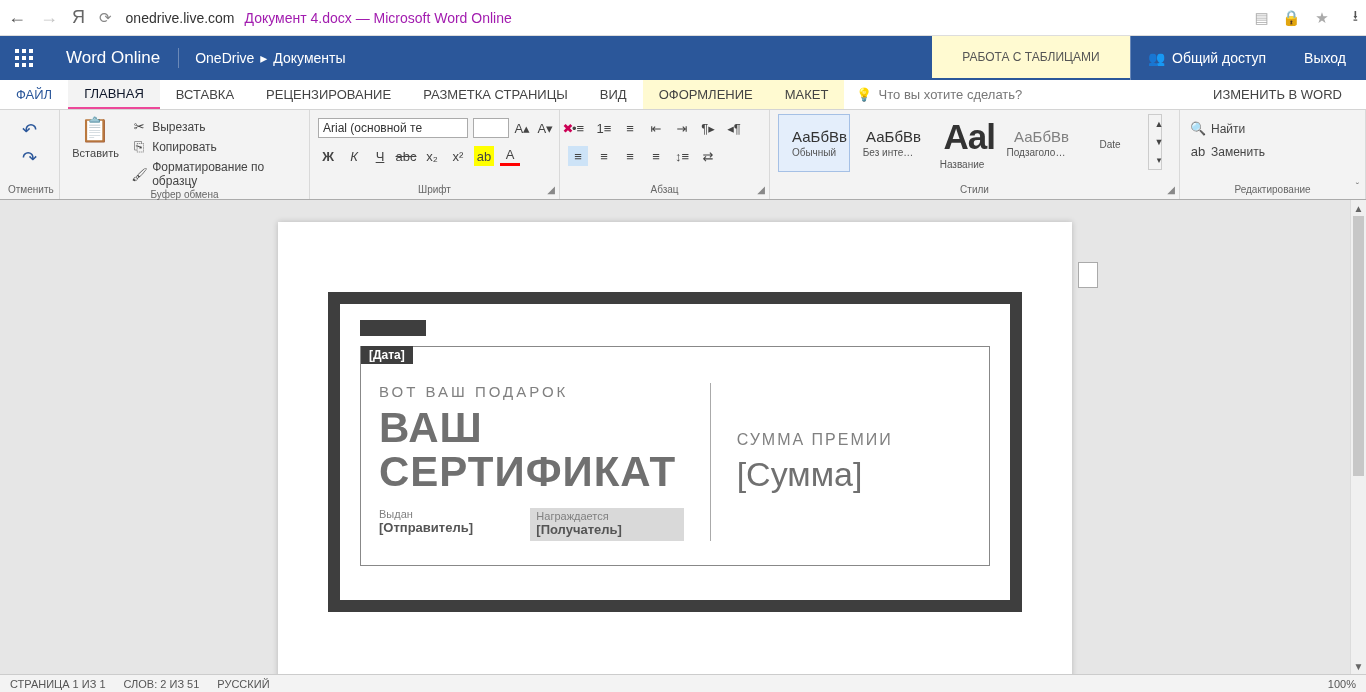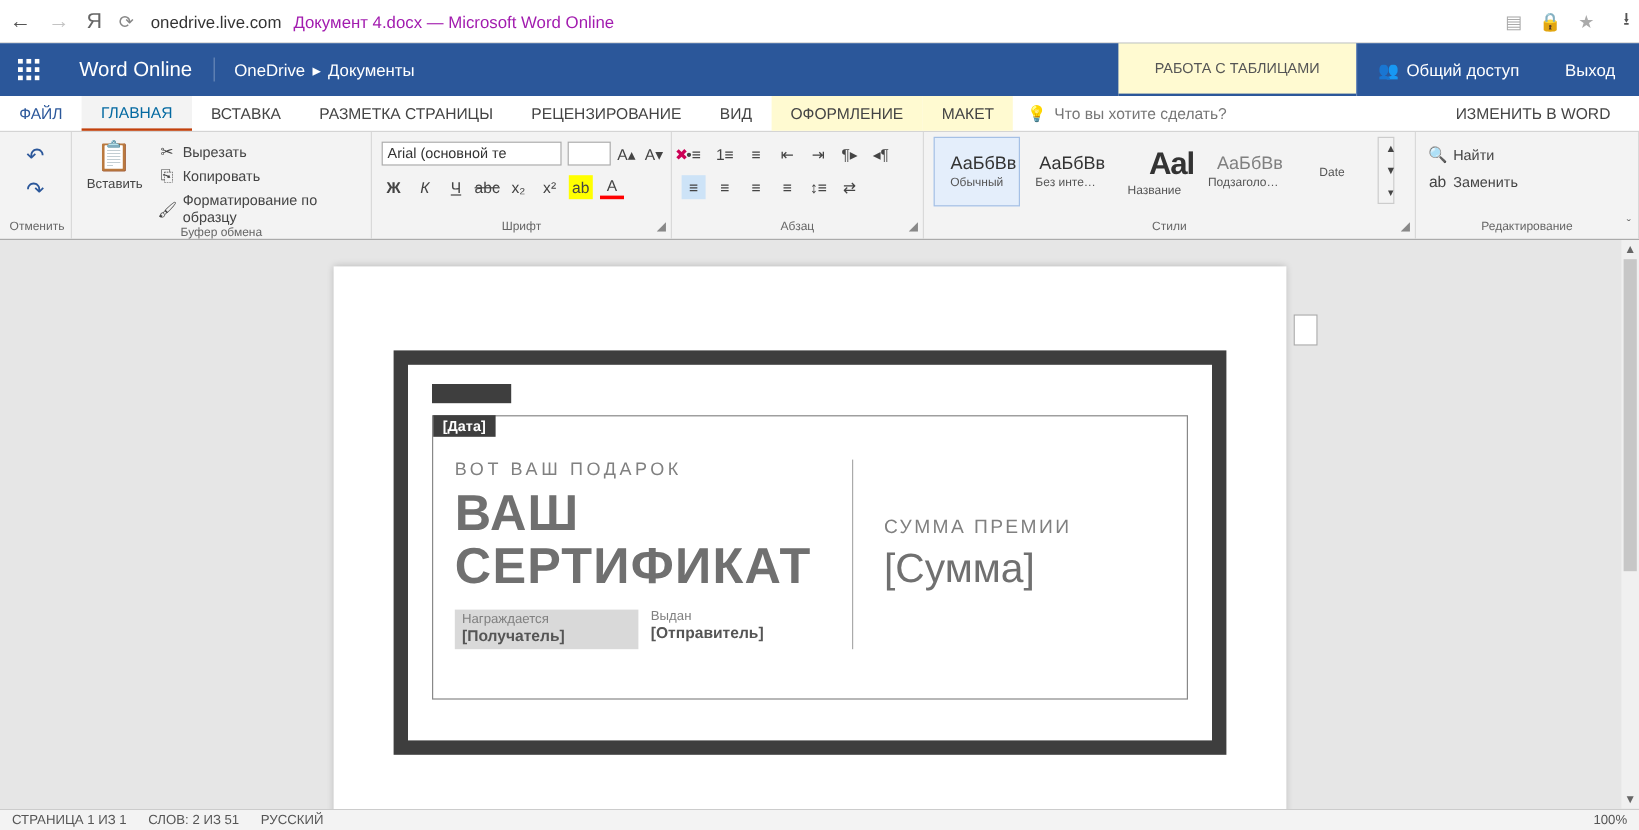--- a/index.html
+++ b/index.html
@@ -20,21 +20,21 @@
 .spacer{flex:1}
 .table-tools{background:#fffad1;color:#555;height:44px;display:flex;align-items:center;justify-content:center;padding:0 30px;font-size:12px;border-bottom:2px solid #2b579a}
 .doc-info{display:flex;align-items:center;gap:14px;padding:0 18px}
 .doc-name{font-size:17px}
 .saved{font-size:13px;opacity:.9}
 .share-btn{display:flex;align-items:center;gap:6px;padding:0 18px;border-left:1px solid rgba(255,255,255,.3);height:44px;cursor:pointer}
 .signout{padding:0 20px;cursor:pointer}
 .tabs-row{height:30px;background:#fff;border-bottom:1px solid #d4d4d4;display:flex;align-items:stretch}
 .tab{padding:0 16px;display:flex;align-items:center;font-size:13px;color:#444;cursor:pointer;text-transform:uppercase}
 .tab.file{color:#2b579a}
-.tab.active{color:#0369a1;border-bottom:2px solid #c2410c;background:#f3f3f3}
+.tab.active{color:#0f172a;border-bottom:2px solid #ec4899;background:#f3f3f3}
 .tab.tt{background:#fffad1}
 .tellme{display:flex;align-items:center;gap:6px;padding:0 12px;color:#777;font-size:13px}
 .tellme .bulb{color:#888}
 .edit-word{margin-left:auto;padding:0 24px;display:flex;align-items:center;color:#444;font-size:13px}
 .ribbon{height:90px;background:#f3f3f3;border-bottom:1px solid #ababab;display:flex}
 .group{border-right:1px solid #d9d9d9;padding:4px 8px 2px;display:flex;flex-direction:column;position:relative}
 .group-body{flex:1;display:flex;align-items:flex-start;gap:6px}
 .group-label{text-align:center;font-size:10px;color:#666;padding-bottom:2px}
 .dialog-launcher{position:absolute;right:4px;bottom:4px;font-size:10px;color:#888;cursor:pointer}
 .big-btn{display:flex;flex-direction:column;align-items:center;justify-content:center;gap:3px;padding:2px 6px;cursor:pointer;min-width:42px}
@@ -44,34 +44,34 @@
 .small-row{display:flex;align-items:center;gap:5px;font-size:12px;color:#444;cursor:pointer;padding:1px 2px}
 .small-row .ic{width:16px;text-align:center;font-size:13px}
 .font-select{width:150px;height:20px;border:1px solid #ababab;background:#fff;font-size:12px;padding:0 4px;display:flex;align-items:center}
 .size-select{width:36px;height:20px;border:1px solid #ababab;background:#fff;margin-left:2px}
 .ribbon-icn{width:20px;height:20px;display:inline-flex;align-items:center;justify-content:center;font-size:13px;color:#444;cursor:pointer}
 .hrow{display:flex;align-items:center;gap:3px}
 .styles-gallery{display:flex;gap:2px;align-items:flex-start}
 .style-item{width:72px;height:58px;border:1px solid transparent;display:flex;flex-direction:column;align-items:flex-end;justify-content:center;cursor:pointer;padding:2px}
 .style-item.sel{border:1px solid #a5c0e5;background:#e4eefb}
 .style-item .prev{font-size:15px;color:#333}
-.style-item.title .prev{font-size:26px;font-weight:bold;letter-spacing:-1px}
+.style-item.title .prev{font-size:35px;font-weight:bold;letter-spacing:-1px}
 .style-item .nm{font-size:10px;color:#555;margin-top:2px;white-space:nowrap;overflow:hidden;text-overflow:ellipsis;width:100%}
 .style-item .nm{text-align:center}
 .edit-grp .small-row{font-size:12px}
 .chev{position:absolute;right:6px;bottom:6px;font-size:10px;color:#666}
 .doc-area{position:absolute;top:200px;left:0;right:16px;bottom:18px;background:#e6e6e6;overflow:auto;display:flex;justify-content:center;padding-top:22px}
 .scrollbar-v{position:absolute;right:0;top:200px;bottom:18px;width:16px;background:#f0f0f0;border-left:1px solid #dcdcdc}
 .sb-arrow{height:16px;display:flex;align-items:center;justify-content:center;color:#666;font-size:10px;cursor:pointer}
 .sb-thumb{position:absolute;left:2px;right:2px;top:16px;height:260px;background:#c7c7c7}
 .page{width:794px;background:#fff;box-shadow:0 0 6px rgba(0,0,0,.2);padding:70px 50px;min-height:560px;position:relative}
 .place-handle{position:absolute;right:-26px;top:40px;width:20px;height:26px;border:1px solid #aaa;background:#fff}
 .cert{border:12px solid #3e3e3e;padding:16px 20px 34px}
 .blackbar{width:66px;height:16px;background:#3e3e3e;margin-bottom:10px}
-.inner-border{border:1px solid #888;padding:10px 18px 41px;position:relative}
+.inner-border{border:1px solid #888;padding:10px 18px 24px;position:relative}
 .date-tag{position:absolute;left:0;top:-1px;background:#3e3e3e;color:#fff;font-size:12px;font-weight:bold;padding:2px 8px}
 .cert-cols{display:flex;gap:26px;margin-top:26px}
 .left-col{flex:1.3}
 .right-col{flex:1;border-left:1px solid #aaa;padding-left:26px;display:flex;flex-direction:column;justify-content:center}
 .kicker{color:#808080;letter-spacing:3px;font-size:15px;margin-bottom:6px}
 .big-title{color:#707070;font-size:42px;font-weight:bold;line-height:1.05;letter-spacing:1px}
 .msg{color:#707070;font-size:14px;margin-top:8px}
 .award-row{display:flex;margin-top:14px;gap:10px}
 .award-cell{flex:1}
 .award-cell.hl{background:#d9d9d9;padding:2px 6px 4px}
@@ -131,22 +131,22 @@
     <span>👥</span>
     <span>Общий доступ</span>
   </div>
   <div class="signout">Выход</div>
 </div>
 
 <div class="tabs-row">
   <div class="tab file">ФАЙЛ</div>
   <div class="tab active">ГЛАВНАЯ</div>
   <div class="tab">ВСТАВКА</div>
+  <div class="tab">РЕЦЕНЗИРОВАНИЕ</div>
   <div class="tab">РАЗМЕТКА СТРАНИЦЫ</div>
-  <div class="tab">РЕЦЕНЗИРОВАНИЕ</div>
   <div class="tab">ВИД</div>
   <div class="tab tt">ОФОРМЛЕНИЕ</div>
   <div class="tab tt">МАКЕТ</div>
   <div class="tellme">
     <span class="bulb">💡</span>
     <span>Что вы хотите сделать?</span>
   </div>
   <div class="edit-word">ИЗМЕНИТЬ В WORD</div>
 </div>
 
@@ -297,27 +297,27 @@
     <div class="place-handle"></div>
     <div class="cert">
       <div class="blackbar"></div>
       <div class="inner-border">
         <div class="date-tag">[Дата]</div>
         <div class="cert-cols">
           <div class="left-col">
             <div class="kicker">ВОТ ВАШ ПОДАРОК</div>
             <div class="big-title"><span>ВАШ</span><br><span>СЕРТИФИКАТ</span></div>
             <div class="award-row">
+              <div class="award-cell">
+                <div class="alab">Выдан</div>
+                <div class="aval">[Отправитель]</div>
+              </div>
               <div class="award-cell hl">
                 <div class="alab">Награждается</div>
                 <div class="aval">[Получатель]</div>
-              </div>
-              <div class="award-cell">
-                <div class="alab">Выдан</div>
-                <div class="aval">[Отправитель]</div>
               </div>
             </div>
           </div>
           <div class="right-col">
             <div class="prize-lab">СУММА ПРЕМИИ</div>
             <div class="prize-val">[Сумма]</div>
           </div>
         </div>
       </div>
     </div>

